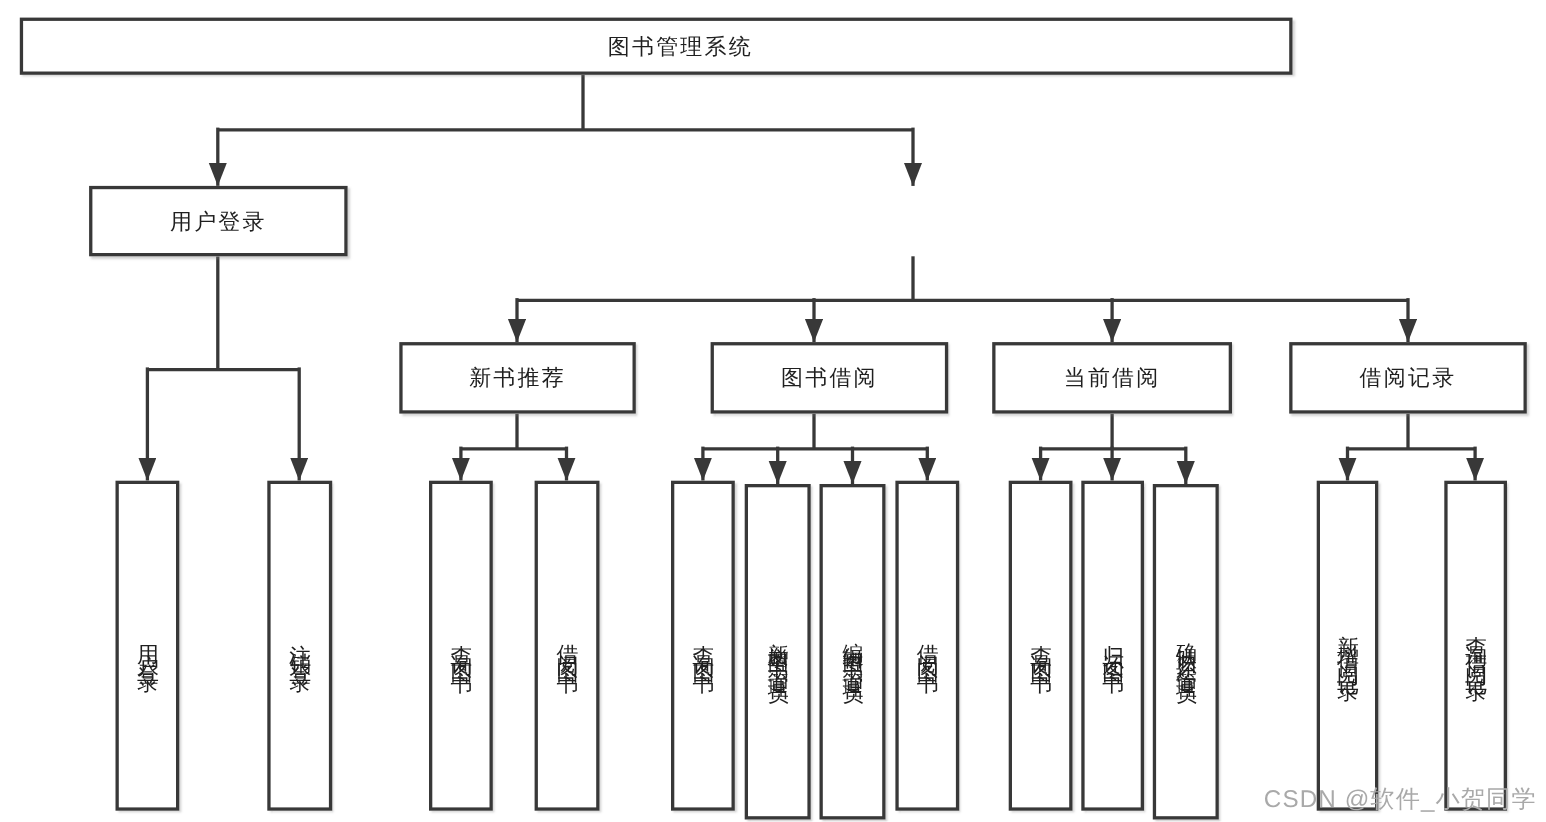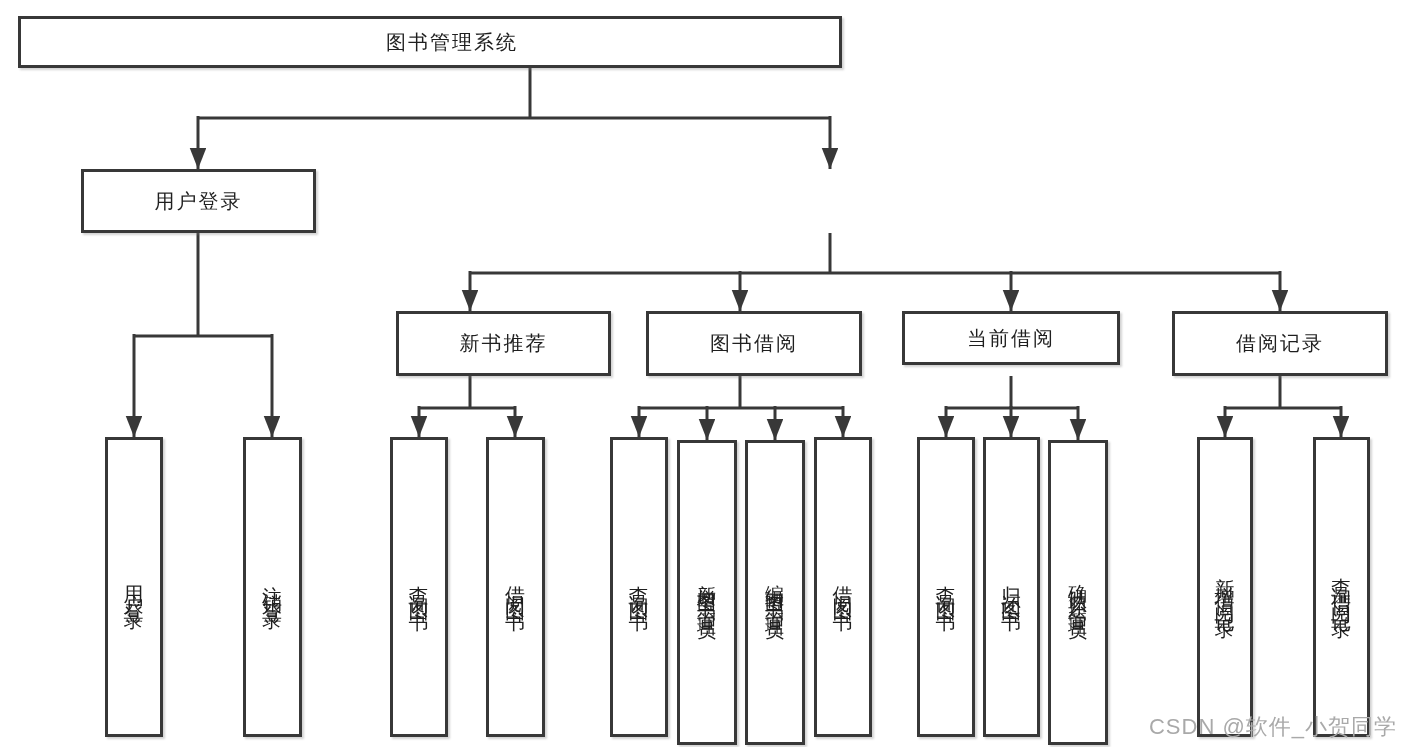--- a/index.html
+++ b/index.html
@@ -105,35 +105,35 @@
       <path d="M1011,406 V437" marker-end="url(#ah)"></path>
       <path d="M1078,406 V440" marker-end="url(#ah)"></path>
 
       <path d="M1280,376 V408"></path>
       <path d="M1225,408 H1341"></path>
       <path d="M1225,406 V437" marker-end="url(#ah)"></path>
       <path d="M1341,406 V437" marker-end="url(#ah)"></path>
     </g>
   </svg>
 
-  <div class="box" style="left:18px; top:16px; width:824px; height:52px;padding-left:44px;">
+  <div class="box" style="left:18px; top:16px; width:1157px; height:52px;padding-left:44px;">
     <span class="hlabel">图书管理系统</span>
   </div>
 
   <div class="box" style="left:81px; top:169px; width:235px; height:64px;">
     <span class="hlabel">用户登录</span>
   </div>
 
-  <div class="box" style="left:363px; top:311px; width:215px; height:65px;margin-left:33px;">
+  <div class="box" style="left:363px; top:311px; width:215px; height:65px;">
     <span class="hlabel">新书推荐</span>
   </div>
   <div class="box" style="left:646px; top:311px; width:216px; height:65px;">
     <span class="hlabel">图书借阅</span>
   </div>
-  <div class="box" style="left:902px; top:311px; width:218px; height:54px;">
+  <div class="box" style="left:902px; top:311px; width:218px; height:65px;">
     <span class="hlabel">当前借阅</span>
   </div>
   <div class="box" style="left:1172px; top:311px; width:216px; height:65px;">
     <span class="hlabel">借阅记录</span>
   </div>
 
   <div class="box" style="left:105px; top:437px; width:58px; height:300px;">
     <span class="vlabel">用户登录</span>
   </div>
   <div class="box" style="left:243px; top:437px; width:59px; height:300px;">

